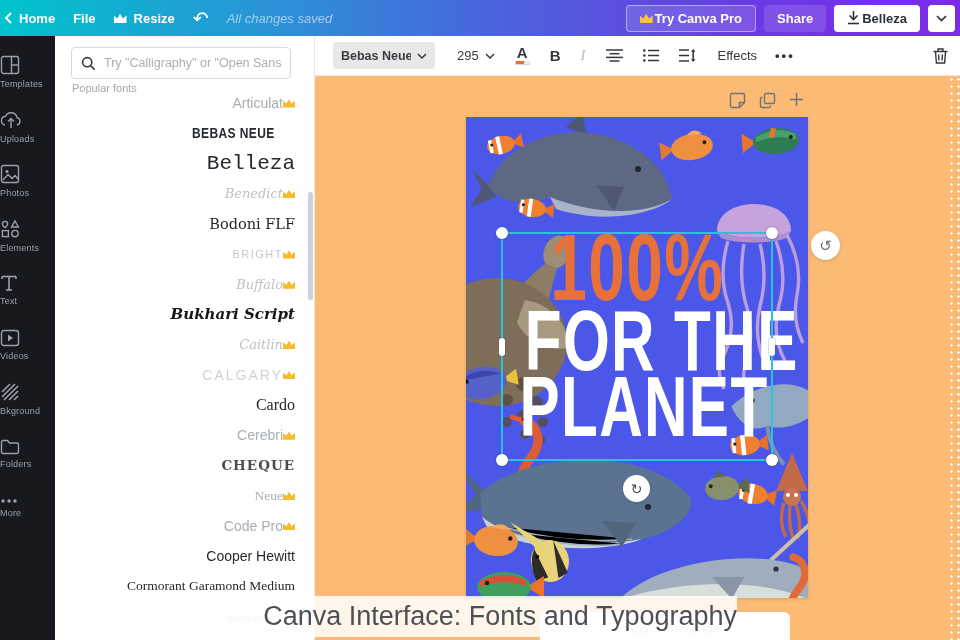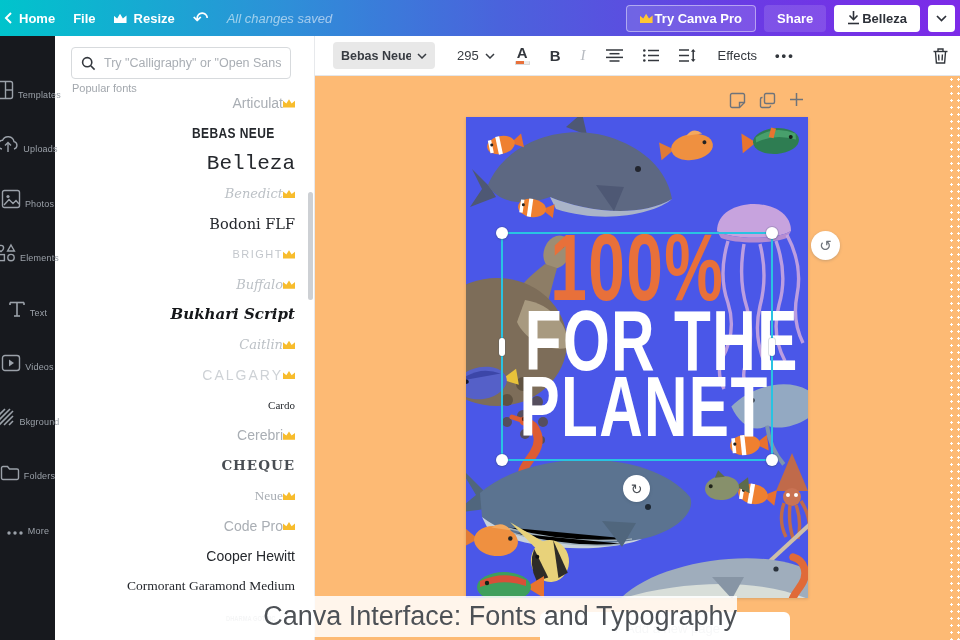--- a/index.html
+++ b/index.html
@@ -23,21 +23,21 @@
   .btn-share { background:rgba(255,255,255,.13); }
   .btn-download { background:#fff; color:#2d3139; }
   .btn-caret { background:#fff; color:#2d3139; width:27px; justify-content:center; padding:0; }
   .crown { display:inline-block; width:13px; height:10px; background:#ffc633;
            clip-path:polygon(0 100%,0 25%,28% 55%,50% 8%,72% 55%,100% 25%,100% 100%); }
   .crown.white { background:#fff; }
 
   
   .sidebar { position:absolute; left:0; top:36px; width:55px; height:604px; background:#17191e;
              display:flex; flex-direction:column; align-items:center; padding-top:9px; z-index:20; }
-  .side-item { width:55px; height:54.5px; display:flex; flex-direction:row; align-items:flex-end;
+  .side-item { width:55px; height:54.5px; display:flex; flex-direction:column; align-items:flex-start;
                justify-content:center; gap:4px; cursor:pointer; color:#9ba1a9; }
   .side-item .lbl { font-size:9px; letter-spacing:.2px; }
   .side-item svg { display:block; }
 
   
   .panel { position:absolute; left:55px; top:36px; width:260px; height:604px; background:#fff;
            border-right:1px solid #e7e9ec; z-index:10; overflow:hidden; }
   .searchbox { position:absolute; left:16px; top:11px; width:220px; height:32px; border:1px solid #d7dadd;
                border-radius:4px; display:flex; align-items:center; padding:0 9px; gap:8px; background:#fff; }
   .searchbox input { border:none; outline:none; flex:1; font-size:12.5px; color:#333;
@@ -45,21 +45,21 @@
   .searchbox input::placeholder { color:#a9aeb4; }
   .section-label { position:absolute; left:17px; top:46px; font-size:11px; color:#a2a7ad; }
   .font-list { position:absolute; left:0; top:52px; width:254px; }
   .font-row { height:30.2px; display:flex; align-items:center; padding:0 14px 0 17px; cursor:pointer;text-align:right; }
   .font-row .fname { flex:1; color:#25282d; white-space:nowrap; overflow:hidden; }
   .font-row .fname span{ display:inline-block; }
   .fs-sans .fname { font-size:14px; }
   .fs-sans-muted .fname { font-size:14px; color:#a9aeb4; }
   .fs-bebas .fname span { font-weight:700; font-size:15px; letter-spacing:.5px; transform:scaleX(.8); transform-origin:left; }
   .fs-belleza .fname { font-family:Liberation Mono, monospace; font-size:21px; }
-  .fs-serif .fname { font-family:"Liberation Serif",serif; font-size:11px; }
+  .fs-serif .fname { font-family:"Liberation Serif",serif; font-size:16px; }
   .fs-serif-sm .fname { font-family:"Liberation Serif",serif; font-size:13.5px; }
   .fs-bodoni .fname { font-family:"DejaVu Serif",serif; font-size:14.5px; }
   .fs-script .fname { font-family:"DejaVu Serif",serif; font-style:italic; font-size:13px; color:#bcc1c6; }
   .fs-script-bold .fname { font-family:"DejaVu Serif",serif; font-style:italic; font-weight:800; font-size:15px; color:#15171a; }
   .fs-caps-sm .fname { font-size:11px; letter-spacing:1.5px; color:#c3c7cc; text-transform:uppercase; }
   .fs-caps-lg .fname { font-size:14px; letter-spacing:2px; font-weight:300; color:#ced2d6; text-transform:uppercase; }
   .fs-cheque .fname { font-family:"DejaVu Serif",serif; font-weight:700; font-size:13.5px; letter-spacing:1px; color:#484d53; text-transform:uppercase; }
   .fs-serif-muted .fname { font-family:"Liberation Serif",serif; font-size:13.5px; color:#a9aeb4; }
   .fs-tiny .fname span { font-size:8px; font-weight:700; color:#b4b8bd; text-transform:uppercase; transform:scaleX(.72); transform-origin:left; }
   .fs-cut .fname { font-weight:700; font-size:14px; color:#3a3f45; }

